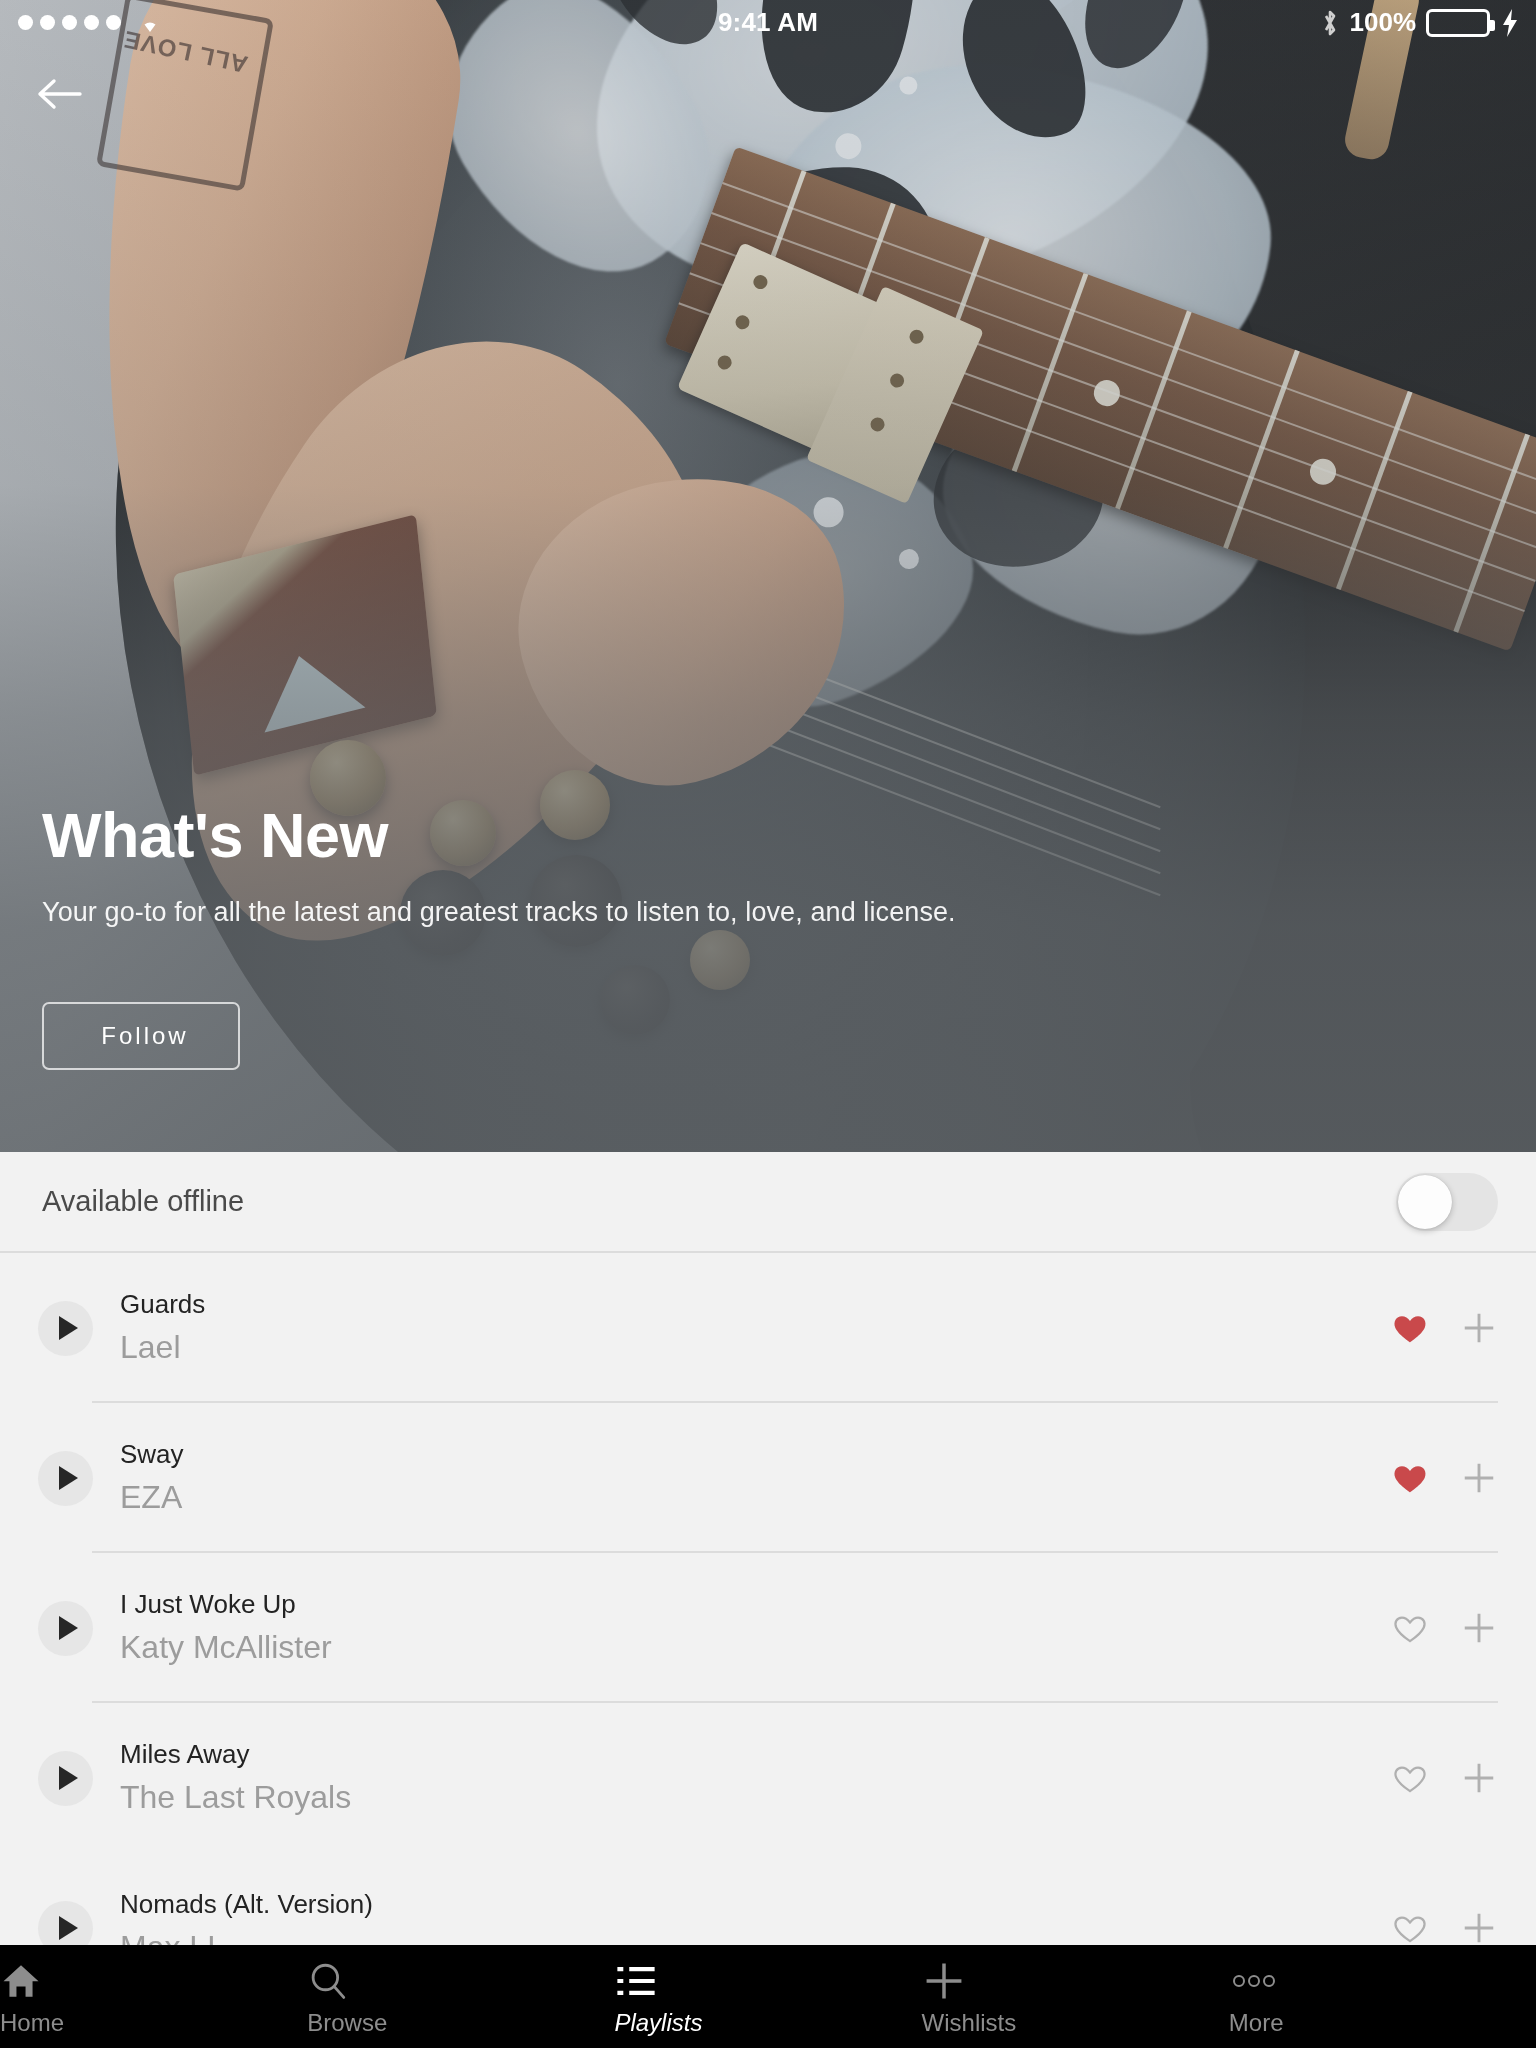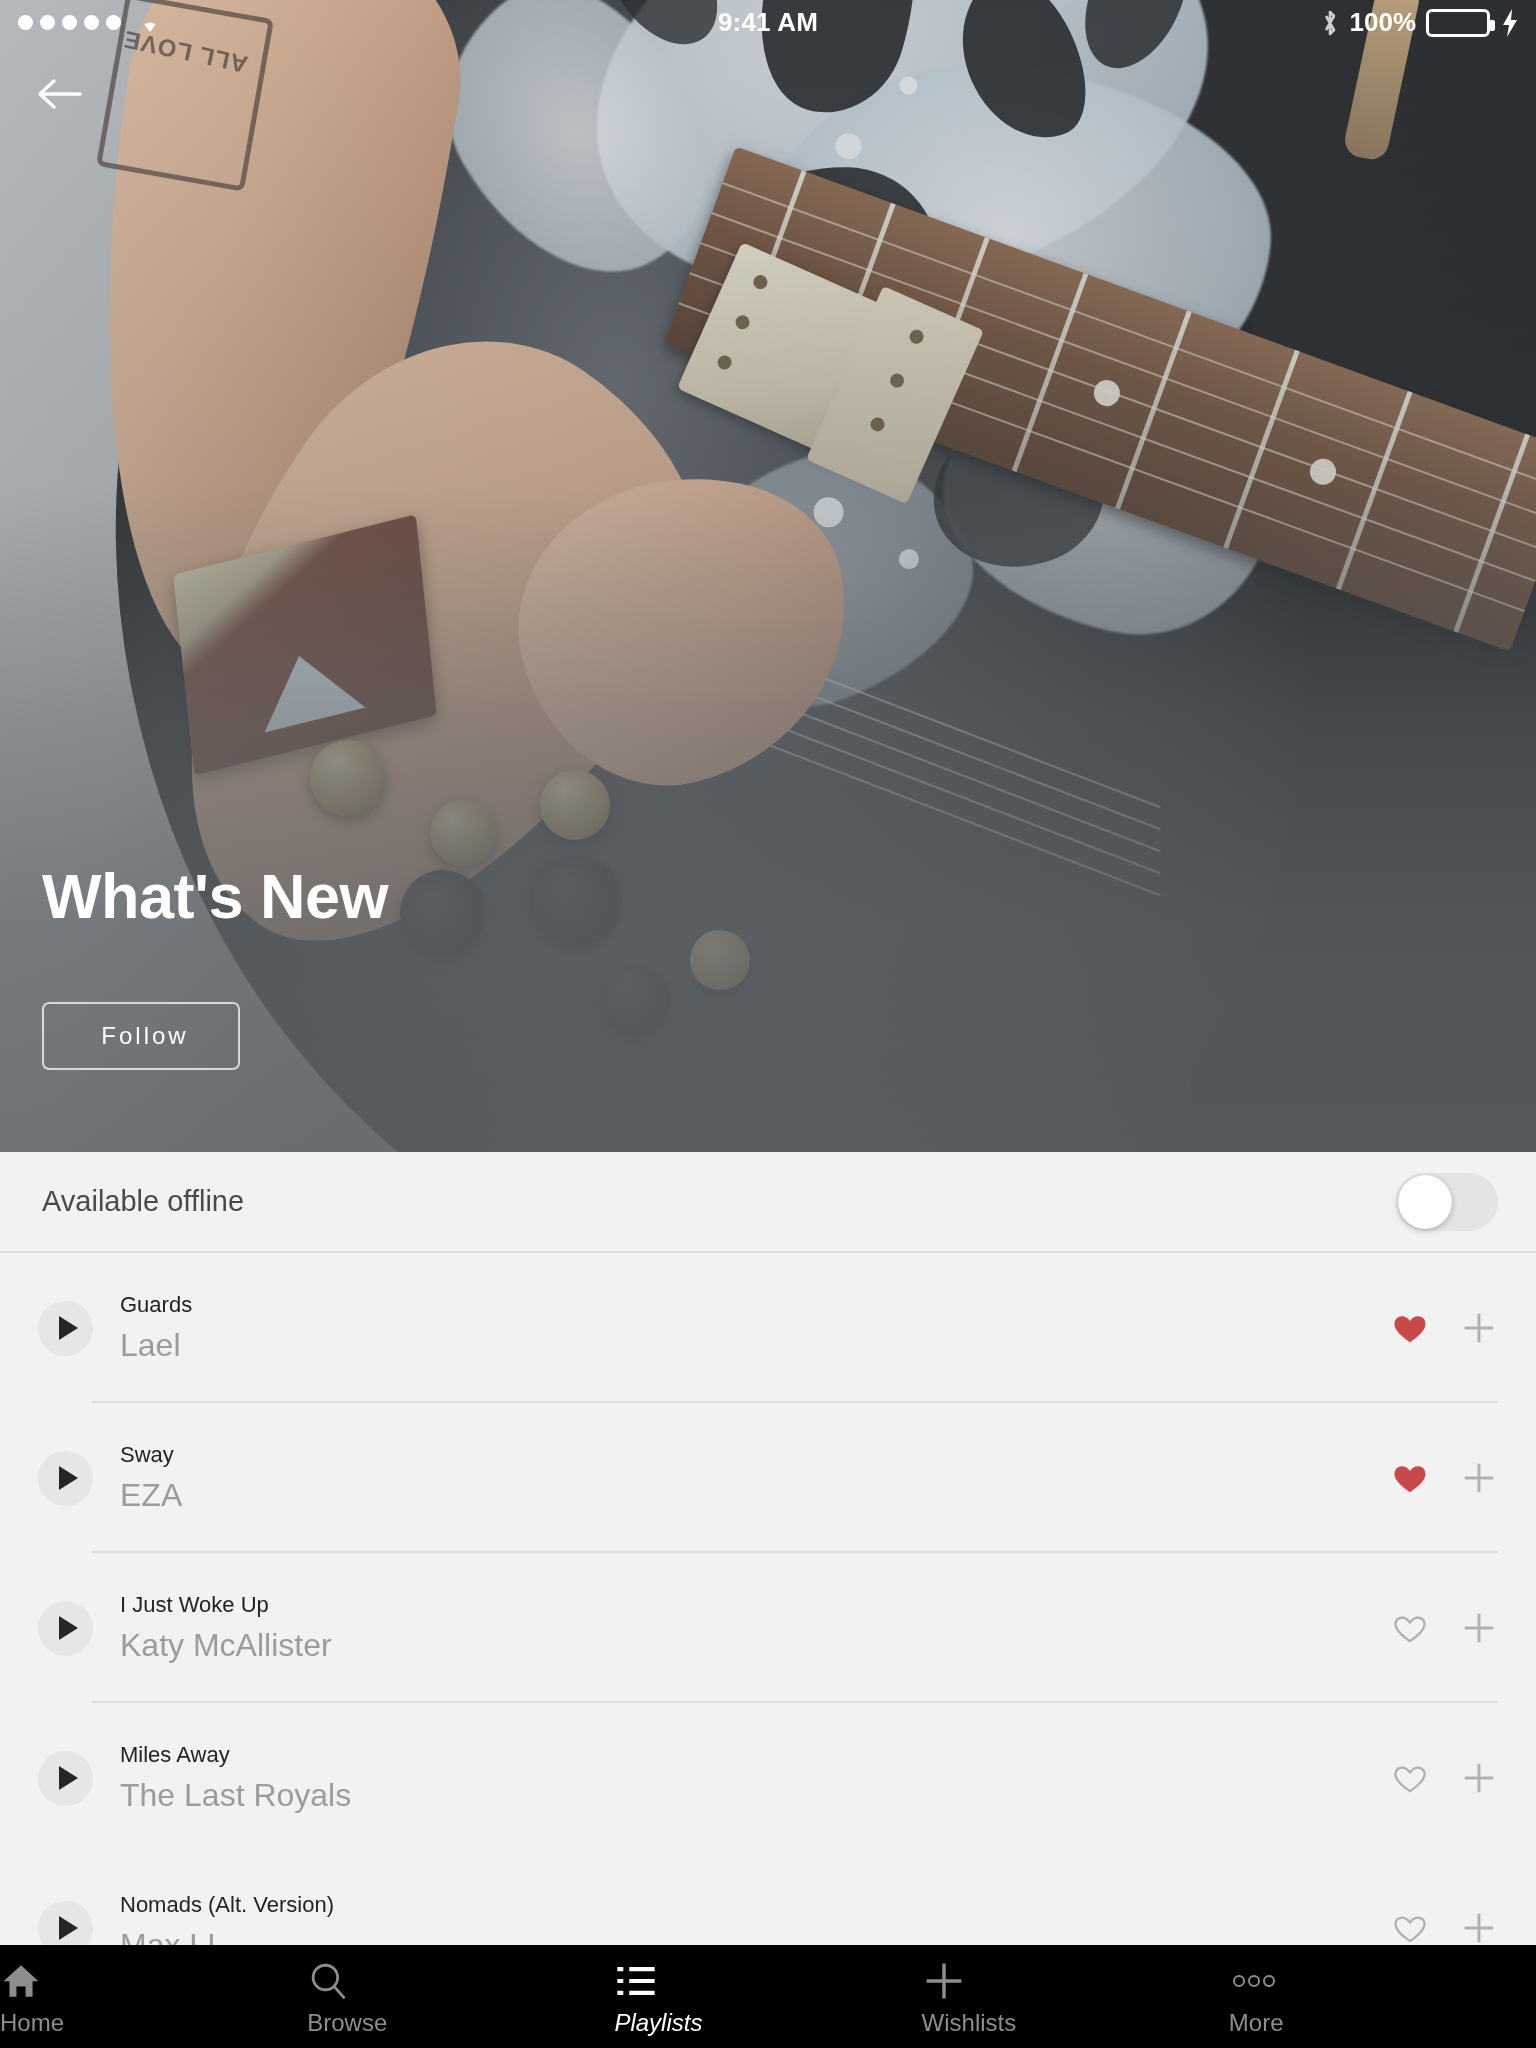--- a/index.html
+++ b/index.html
@@ -285,21 +285,21 @@
     display:flex; align-items:center; justify-content:center;
     flex:0 0 auto; cursor:pointer;
   }
   .play-tri {
     width:0; height:0; margin-left:5px;
     border-left:19px solid #262626;
     border-top:12px solid transparent;
     border-bottom:12px solid transparent;
   }
   .track-meta { margin-left:27px; flex:1 1 auto; }
-  .track-title { font-size:22px; color:#232323; line-height:1.15; }
+  .track-title { font-size:26px; color:#232323; line-height:1.15; }
   .track-artist { font-size:32px; color:#9c9c9c; margin-top:9px; }
   .track-actions { display:flex; align-items:center; gap:30px; flex:0 0 auto; }
   .icon-btn { cursor:pointer; display:flex; align-items:center; justify-content:center; }
 
   
   .tabbar {
     position:absolute; bottom:0; left:0; width:1536px; height:103px;
     background:#000; display:flex; align-items:flex-start;
   }
   .tab {
@@ -432,20 +432,21 @@
     </div>
 
     <div class="back-btn">
       <svg width="64" height="64" viewBox="0 0 64 64">
         <path d="M52 32 L12 32 M12 32 L26 19 M12 32 L26 45" stroke="#ffffff" stroke-width="3.4" fill="none" stroke-linecap="round" stroke-linejoin="round"></path>
       </svg>
     </div>
 
     <div class="hero-text">
       <div class="hero-title">What's New</div>
+      <div class="hero-sub">Your go-to for all the latest and greatest tracks to listen to, love, and license.</div>
       <div class="follow-btn">Follow</div>
     </div>
   </div>
 
   <div class="offline-row">
     <div class="offline-label">Available offline</div>
     <div class="toggle">
       <div class="toggle-knob"></div>
     </div>
   </div>

